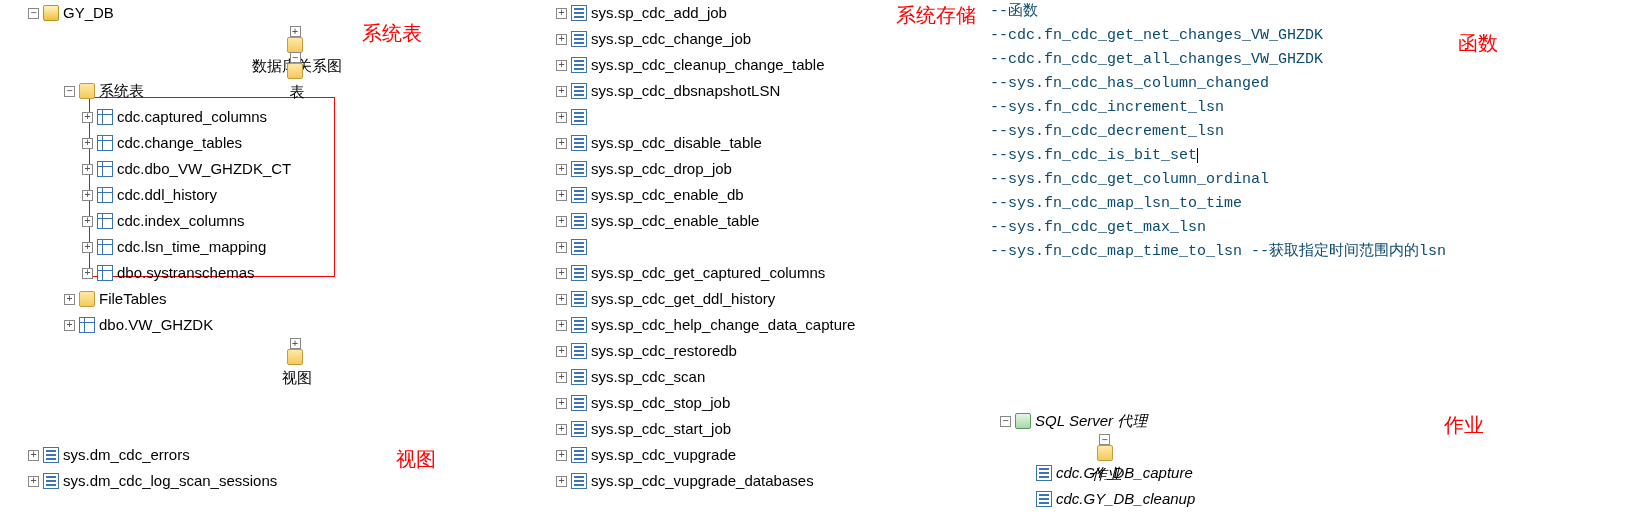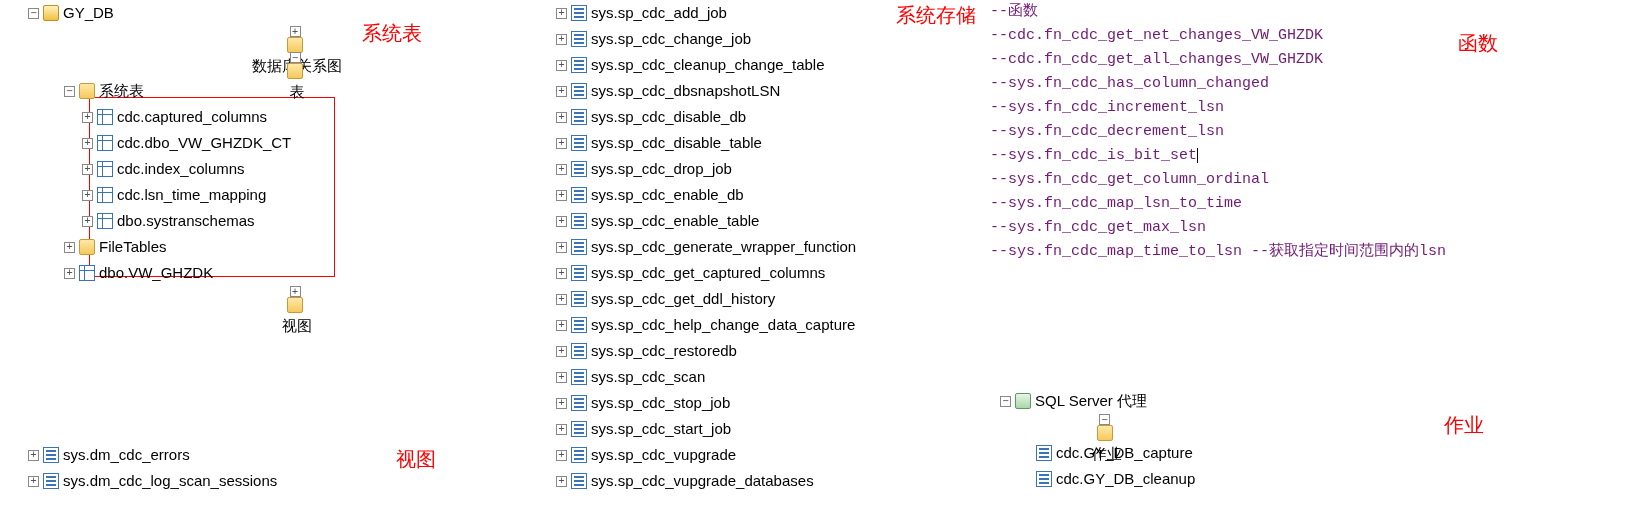--- a/index.html
+++ b/index.html
@@ -18,23 +18,23 @@
 .icon-table { background:#fff; border:1px solid #3a74b8; position:relative; }
 .icon-table::before, .icon-table::after { content:""; position:absolute; background:#3a74b8; }
 .icon-table::before { left:0; right:0; top:4px; height:1px; }
 .icon-table::after { left:4px; top:0; bottom:0; width:1px; }
 .icon-sp { background:#fff; border:1px solid #3a74b8; position:relative; }
 .icon-sp::before { content:""; position:absolute; left:2px; top:2px; right:2px; height:2px; background:#3a74b8; box-shadow:0 4px 0 #3a74b8, 0 8px 0 #3a74b8; }
 .icon-agent { background:linear-gradient(#e8f4e8,#a8d8a8); border:1px solid #5a9a5a; border-radius:2px; }
 .label-txt { }
 .annot { position:absolute; color:#ff0000; font-family:"SimSun","NSimSun",serif; font-size:20px; }
 .redbox { position:absolute; border:1px solid #ff0000; pointer-events:none; }
-.code-line { font-family:Consolas,"Courier New",monospace; color:#701a75; height:24px; line-height:24px; white-space:nowrap; }
+.code-line { font-family:Consolas,"Courier New",monospace; color:#0c4a6e; height:24px; line-height:24px; white-space:nowrap; }
 .cursor-bar { display:inline-block; width:1px; height:15px; background:#000; vertical-align:middle; }
-.jobs { position:absolute; left:1000px; top:388px; }
+.jobs { position:absolute; left:1000px; top:408px;font-style:italic; }
 .views-block { position:absolute; left:28px; top:442px; }
 </style>
 </head>
 <body>
 
 <div class="annot" style="left:362px; top:20px;">系统表</div>
 <div class="annot" style="left:396px; top:446px;">视图</div>
 <div class="annot" style="left:896px; top:2px;">系统存储</div>
 <div class="annot" style="left:1458px; top:30px;">函数</div>
 <div class="annot" style="left:1444px; top:412px;">作业</div>
@@ -64,21 +64,31 @@
   </div>
   <div id="sys-tables-container">
       <div class="row ind3">
         <span class="expander plus"></span>
         <span class="icon icon-table"></span>
         <span class="label-txt">cdc.captured_columns</span>
       </div>
       <div class="row ind3">
         <span class="expander plus"></span>
         <span class="icon icon-table"></span>
+        <span class="label-txt">cdc.change_tables</span>
+      </div>
+      <div class="row ind3">
+        <span class="expander plus"></span>
+        <span class="icon icon-table"></span>
         <span class="label-txt">cdc.dbo_VW_GHZDK_CT</span>
+      </div>
+      <div class="row ind3">
+        <span class="expander plus"></span>
+        <span class="icon icon-table"></span>
+        <span class="label-txt">cdc.ddl_history</span>
       </div>
       <div class="row ind3">
         <span class="expander plus"></span>
         <span class="icon icon-table"></span>
         <span class="label-txt">cdc.index_columns</span>
       </div>
       <div class="row ind3">
         <span class="expander plus"></span>
         <span class="icon icon-table"></span>
         <span class="label-txt">cdc.lsn_time_mapping</span>
@@ -139,21 +149,20 @@
         <span class="label-txt">sys.sp_cdc_cleanup_change_table</span>
       </div>
       <div class="row ind0">
         <span class="expander plus"></span>
         <span class="icon icon-sp"></span>
         <span class="label-txt">sys.sp_cdc_dbsnapshotLSN</span>
       </div>
       <div class="row ind0">
         <span class="expander plus"></span>
         <span class="icon icon-sp"></span>
-        <span class="label-txt">sys.sp_cdc_disable_db</span>
       </div>
       <div class="row ind0">
         <span class="expander plus"></span>
         <span class="icon icon-sp"></span>
         <span class="label-txt">sys.sp_cdc_disable_table</span>
       </div>
       <div class="row ind0">
         <span class="expander plus"></span>
         <span class="icon icon-sp"></span>
         <span class="label-txt">sys.sp_cdc_drop_job</span>
@@ -164,21 +173,20 @@
         <span class="label-txt">sys.sp_cdc_enable_db</span>
       </div>
       <div class="row ind0">
         <span class="expander plus"></span>
         <span class="icon icon-sp"></span>
         <span class="label-txt">sys.sp_cdc_enable_table</span>
       </div>
       <div class="row ind0">
         <span class="expander plus"></span>
         <span class="icon icon-sp"></span>
-        <span class="label-txt">sys.sp_cdc_generate_wrapper_function</span>
       </div>
       <div class="row ind0">
         <span class="expander plus"></span>
         <span class="icon icon-sp"></span>
         <span class="label-txt">sys.sp_cdc_get_captured_columns</span>
       </div>
       <div class="row ind0">
         <span class="expander plus"></span>
         <span class="icon icon-sp"></span>
         <span class="label-txt">sys.sp_cdc_get_ddl_history</span>

